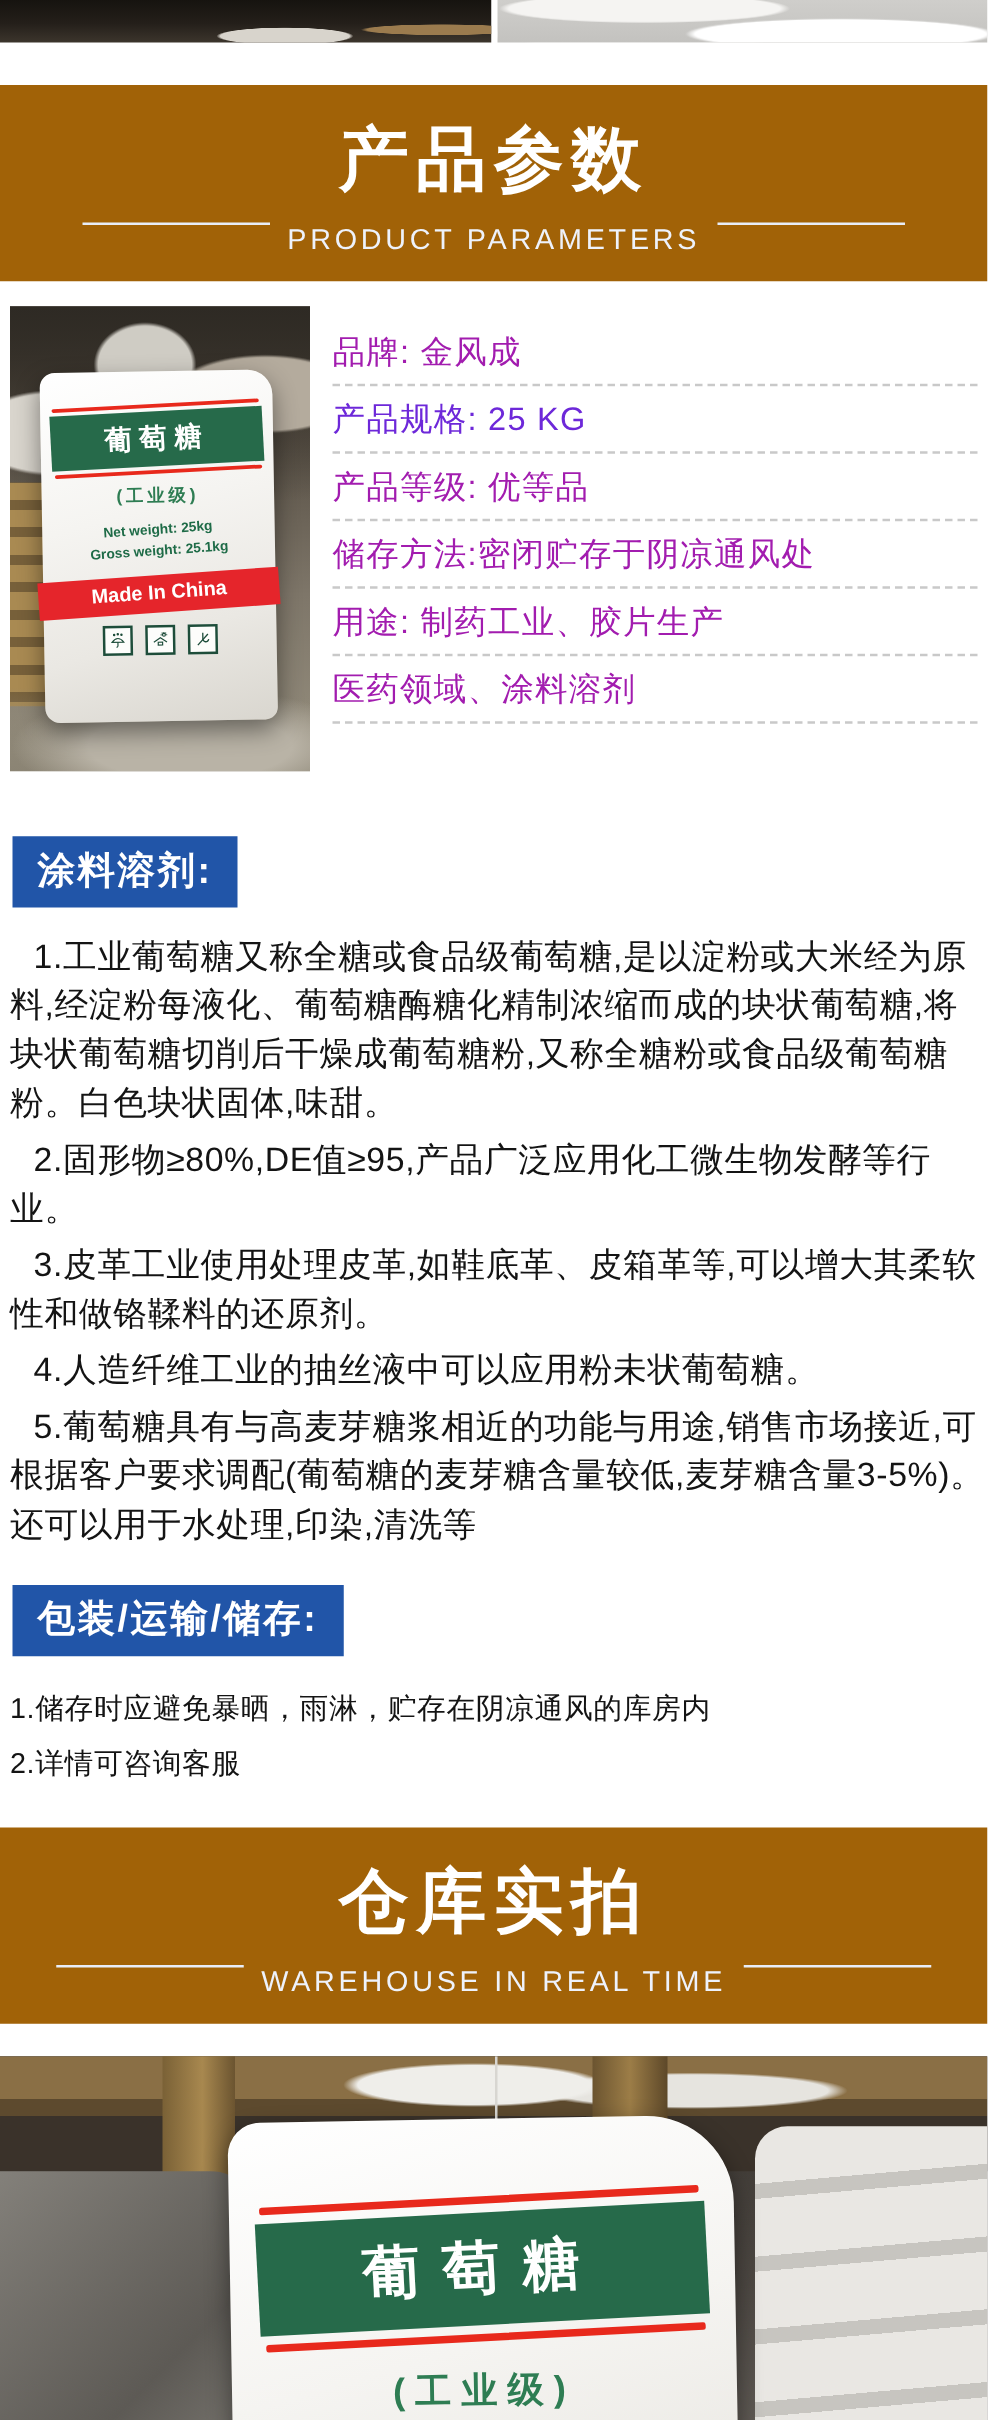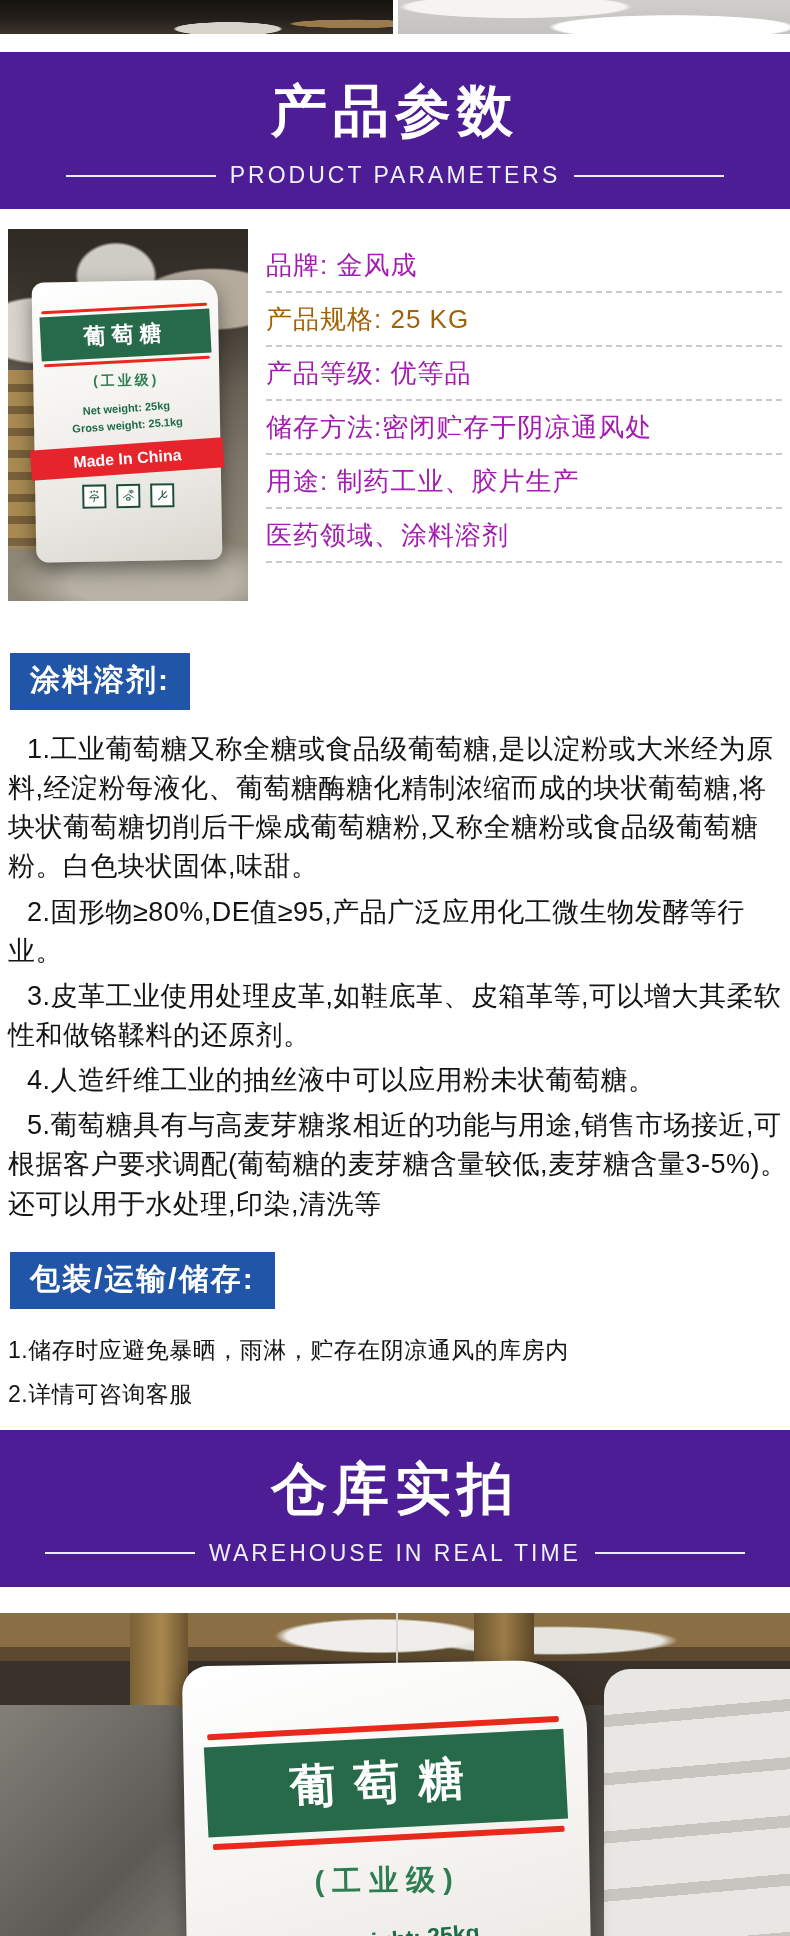--- a/index.html
+++ b/index.html
@@ -11,32 +11,32 @@
   .strip-left{background:
       radial-gradient(ellipse at 58% 85%, #d8d4cc 0 16%, rgba(0,0,0,0) 17%),
       radial-gradient(ellipse at 90% 70%, #9b7b4e 0 12%, rgba(0,0,0,0) 13%),
       linear-gradient(180deg,#16130f 0%,#241f1a 55%,#3c352c 100%)}
   .strip-right{background:
       radial-gradient(ellipse at 30% 20%, #f5f4f2 0 28%, rgba(0,0,0,0) 30%),
       radial-gradient(ellipse at 70% 80%, #ffffff 0 30%, rgba(0,0,0,0) 32%),
       linear-gradient(180deg,#cfcecb 0%,#c3c2bf 100%)}
 
   
-  .band{background:#4c1d95;color:#fff;text-align:center;margin-top:18px;padding:16px 0 20px}
+  .band{background:#a16207;color:#fff;text-align:center;margin-top:34px;padding:16px 0 20px}
   .band-title{font-size:56px;font-weight:bold;letter-spacing:6px;margin:6px 0 12px}
-  .band-sub{display:flex;align-items:center;justify-content:center;gap:14px;
+  .band-sub{display:flex;align-items:flex-start;justify-content:center;gap:14px;
             font-size:23px;letter-spacing:3px;font-weight:400;color:#eef2fb}
   .band-sub .line{height:2px;width:150px;background:#e8edf8}
 
   
   .params{display:flex;padding:20px 8px 26px 8px}
   .ptable{flex:1;margin-left:18px;margin-top:10px}
   .prow{height:52px;display:flex;align-items:center;border-bottom:2px dashed #c9c9c9;
         font-size:26px;color:#a21caf;letter-spacing:1px}
-  .prow.red{color:#a16207}
+  .prow.red{color:#6d28d9}
 
   
   .photo-small{width:240px;height:372px;flex:none;position:relative;overflow:hidden;background:
       linear-gradient(180deg,#41392f 0%,#5a5247 30%,#7e7669 62%,#97907f 100%)}
   .ps-sacks{position:absolute;top:0;left:0;right:0;height:42%;background:
       radial-gradient(ellipse at 15% 65%, #d9d5cd 0 22%, rgba(0,0,0,0) 24%),
       radial-gradient(ellipse at 45% 30%, #cfccc4 0 20%, rgba(0,0,0,0) 22%),
       radial-gradient(ellipse at 85% 45%, #b4ab9d 0 24%, rgba(0,0,0,0) 26%),
       linear-gradient(180deg,#2e2a24 0%,rgba(0,0,0,0) 100%)}
   .ps-pallet{position:absolute;left:0;top:38%;width:40px;height:48%;background:

